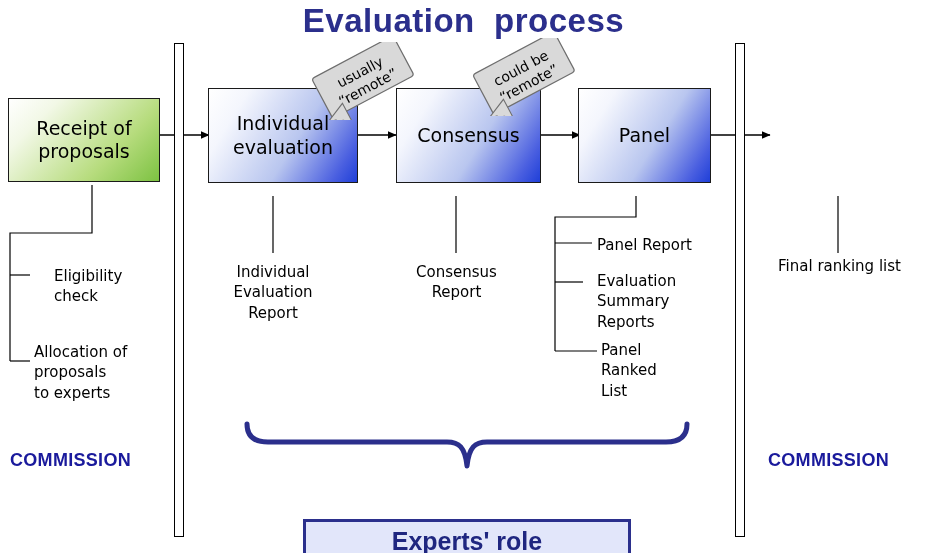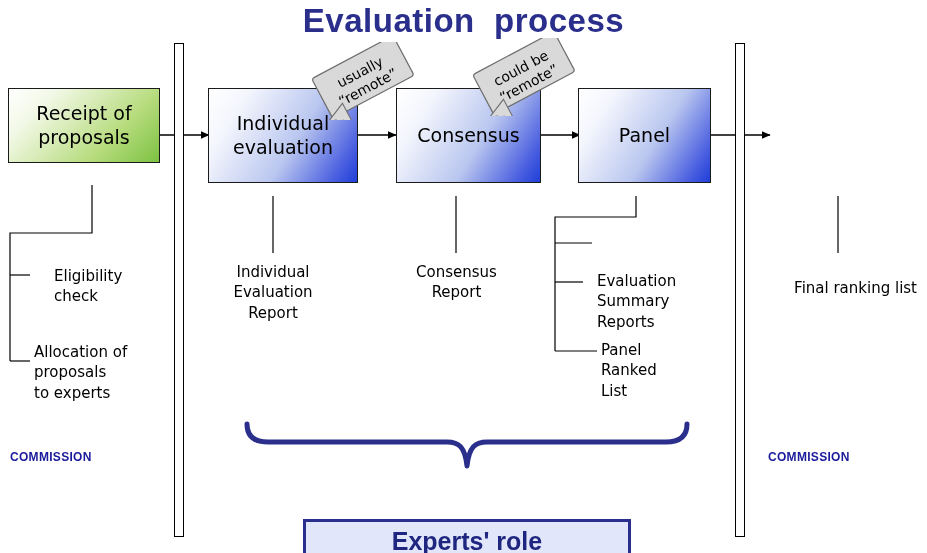--- a/index.html
+++ b/index.html
@@ -83,21 +83,21 @@
     white-space: pre-line;
   }
   .note-center { text-align: center; }
   .note-left { text-align: left; }
 
   
   .commission {
     position: absolute;
     font-family: "Liberation Sans", sans-serif;
     font-weight: bold;
-    font-size: 12px;
+    font-size: 18px;
     letter-spacing: 0.3px;
     color: #1a1a9c;
     white-space: pre;
   }
 
   
   .experts-box {
     position: absolute;
     box-sizing: border-box;
     border: 3px solid #2b2f8c;
@@ -153,21 +153,21 @@
 
     <line x1="838" y1="196" x2="838" y2="253" stroke="#000000" stroke-width="1.2"></line>
 
     <path d="M247,424 C247,437 255,442 268,442 L447,442 C459,442 465,447 467,466
              C469,447 475,442 487,442 L666,442 C679,442 687,437 687,424" fill="none" stroke="#2b2f8c" stroke-width="5" stroke-linecap="round" stroke-linejoin="round"></path>
   </svg>
 
   <div class="separator" style="left:174px; top:43px; width:10px; height:494px;"></div>
   <div class="separator" style="left:735px; top:43px; width:10px; height:494px;"></div>
 
-  <div class="stage stage-green" style="left:8px; top:88px; width:152px; height:75px;">Receipt of
+  <div class="stage stage-green" style="left:8px; top:98px; width:152px; height:84px;">Receipt of
 proposals</div>
 
   <div class="stage stage-blue" style="left:208px; top:88px; width:150px; height:95px;">Individual
 evaluation</div>
 
   <div class="stage stage-blue" style="left:396px; top:88px; width:145px; height:95px;">Consensus</div>
 
   <div class="stage stage-blue" style="left:578px; top:88px; width:133px; height:95px;">Panel</div>
 
 
@@ -211,27 +211,28 @@
 proposals
 to experts</div>
 
   <div class="note note-center" style="left:203px; top:262px; width:140px;">Individual
 Evaluation
 Report</div>
 
   <div class="note note-center" style="left:389px; top:262px; width:135px;">Consensus
 Report</div>
 
+  <div class="note note-left" style="left:597px; top:235px; width:130px;">Panel Report</div>
   <div class="note note-left" style="left:597px; top:271px; width:110px;">Evaluation
 Summary
 Reports</div>
   <div class="note note-left" style="left:601px; top:340px; width:100px;">Panel
 Ranked
 List</div>
 
-  <div class="note note-center" style="left:762px; top:278px; width:155px;text-align:right;">Final ranking list</div>
+  <div class="note note-center" style="left:762px; top:256px; width:155px;">Final ranking list</div>
 
   <div class="commission" style="left:10px; top:450px;">COMMISSION</div>
   <div class="commission" style="left:768px; top:450px;">COMMISSION</div>
 
   <div class="experts-box" style="left:303px; top:490px; width:328px; height:45px;">Experts' role</div>
 
 </div>
 
 </body></html>

